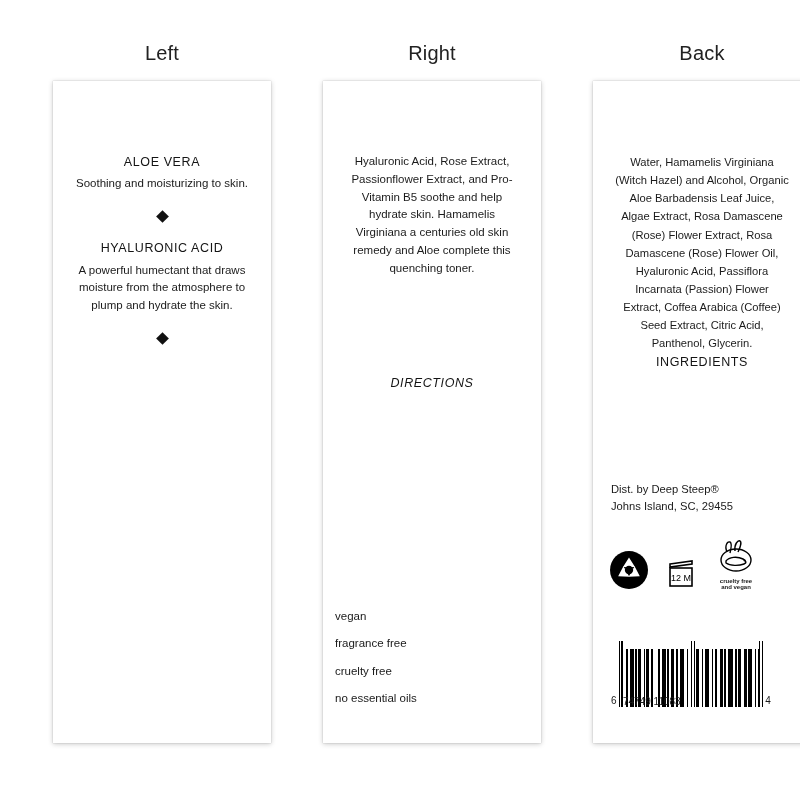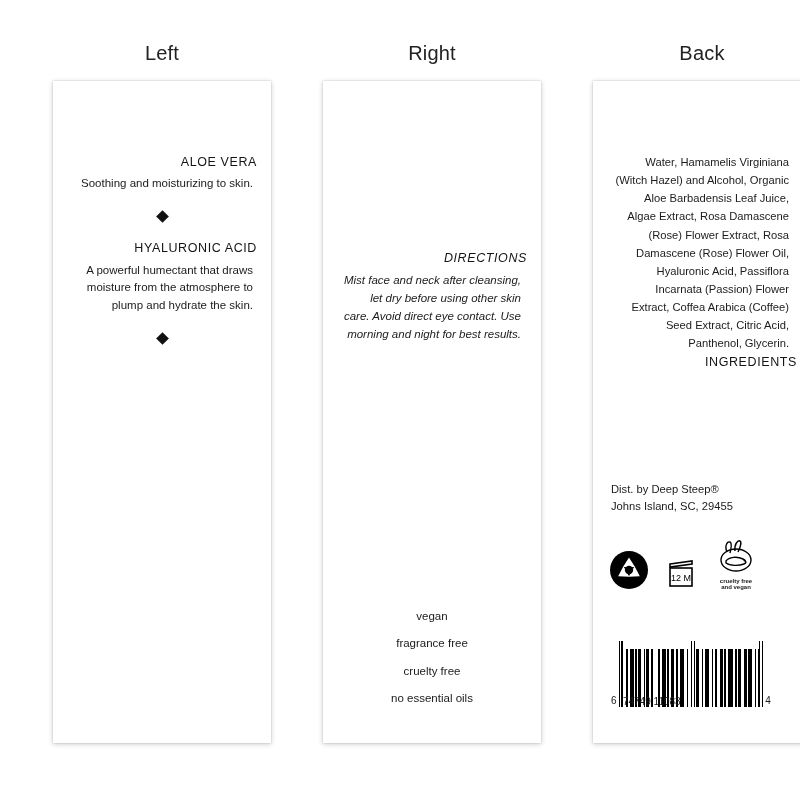--- a/index.html
+++ b/index.html
@@ -52,21 +52,21 @@
     height: 662px;
     background: #ffffff;
     box-shadow: 0 1px 5px rgba(0,0,0,0.22), 0 0 1px rgba(0,0,0,0.25);
     box-sizing: border-box;
     padding: 10px 14px;
     overflow: hidden;
   }
 
   
   .blk {
-    text-align: right;
+    text-align: center;
     font-size: 11.5px;
     line-height: 1.55;
     color: #1b1b1b;
   }
   .blk-head {
     font-size: 12.5px;
     letter-spacing: 0.6px;
     margin-bottom: 3px;
     color: #141414;
   }
@@ -86,24 +86,24 @@
   .gap-b { height: 46px; display: flex; align-items: center; justify-content: center; }
   .left-body { padding: 0 4px; }
 
   
   .right-inner { padding-top: 62px; }
   .right-para { padding: 0 6px; }
   .right-dir { margin-top: 96px; font-style: italic; }
   .right-dir .blk-head { margin-bottom: 4px; }
   .claims {
     position: absolute;
-    left: 0;
+    left: 12px;
     right: 0;
     bottom: 26px;
-    text-align: center;
+    text-align: left;
     font-size: 11.5px;
     line-height: 1.5;
   }
   .claims div { margin: 10px 0; }
 
   
   .back-inner { padding-top: 62px; }
   .ingredients-body {
     padding: 0 8px;
     font-size: 11.2px;
@@ -200,24 +200,24 @@
 
         </div>
       </div>
     </div>
 
     <div class="panel-col">
       <div class="panel-title">Right</div>
       <div class="panel-card">
         <div class="right-inner">
 
+          <div class="blk right-para">Hyaluronic Acid, Rose Extract, Passionflower Extract, and Pro-Vitamin B5 soothe and help hydrate skin. Hamamelis Virginiana a centuries old skin remedy and Aloe complete this quenching toner.</div>
 
           <div class="right-dir">
             <div class="blk blk-head">DIRECTIONS</div>
-            <div class="blk right-para">Mist face and neck after cleansing, let dry before using other skin care. Avoid direct eye contact. Use morning and night for best results.</div>
           </div>
 
         </div>
 
         <div class="claims">
           <div>vegan</div>
           <div>fragrance free</div>
           <div>cruelty free</div>
           <div>no essential oils</div>
         </div>

